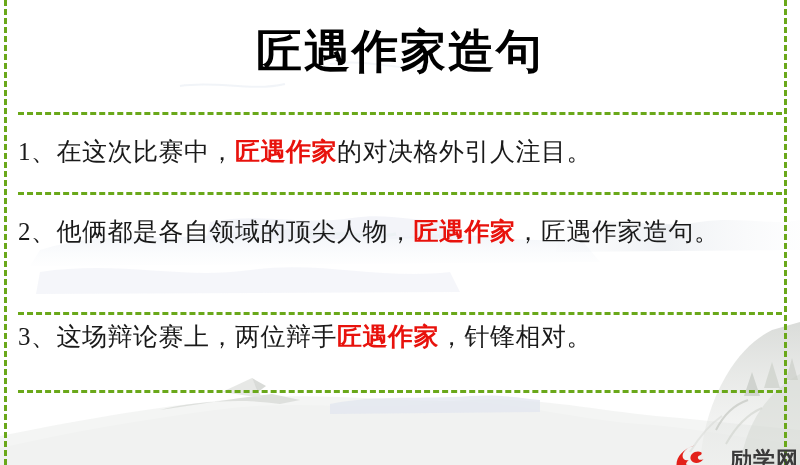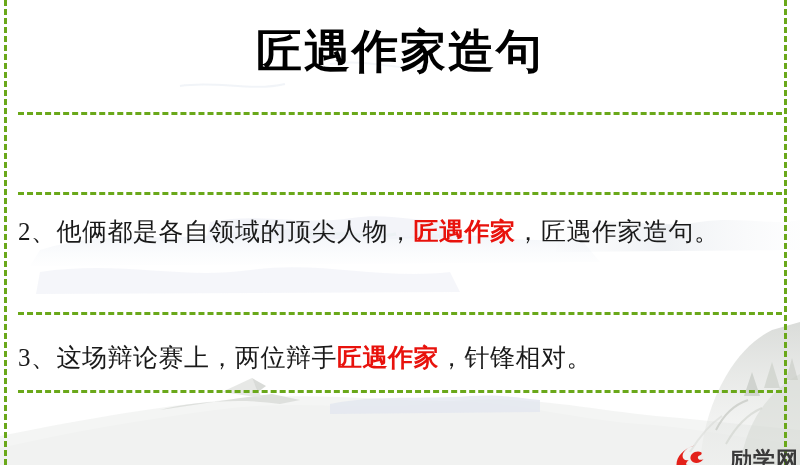--- a/index.html
+++ b/index.html
@@ -85,21 +85,21 @@
     width: 756px;
     font-family: "Liberation Serif", "DejaVu Serif", serif;
     font-size: 25px;
     line-height: 43px;
     color: #1a1a1a;
     letter-spacing: 0.5px;
     text-align: left;
   }
   .s1 { top: 130px; }
   .s2 { top: 210px; }
-  .s3 { top: 336px; }
+  .s3 { top: 315px; }
 
   .kw {
     color: #e8120c;
     font-weight: bold;
     font-family: "DejaVu Serif", "Liberation Serif", serif;
   }
 
   
   .logo {
     position: absolute;
@@ -182,20 +182,23 @@
 
   <div class="edge-dash left"></div>
   <div class="edge-dash right"></div>
 
   <div class="content">
 
     <div class="title">匠遇作家造句</div>
 
     <div class="hr-dash hr-1"></div>
 
+    <div class="sentence s1">
+      <span>1、</span><span>在这次比赛中，</span><span class="kw">匠遇作家</span><span>的对决格外引人注目。</span>
+    </div>
 
     <div class="hr-dash hr-2"></div>
 
     <div class="sentence s2">
       <span>2、</span><span>他俩都是各自领域的顶尖人物，</span><span class="kw">匠遇作家</span><span>，匠遇作家造句。</span>
     </div>
 
     <div class="hr-dash hr-3"></div>
 
     <div class="sentence s3">

